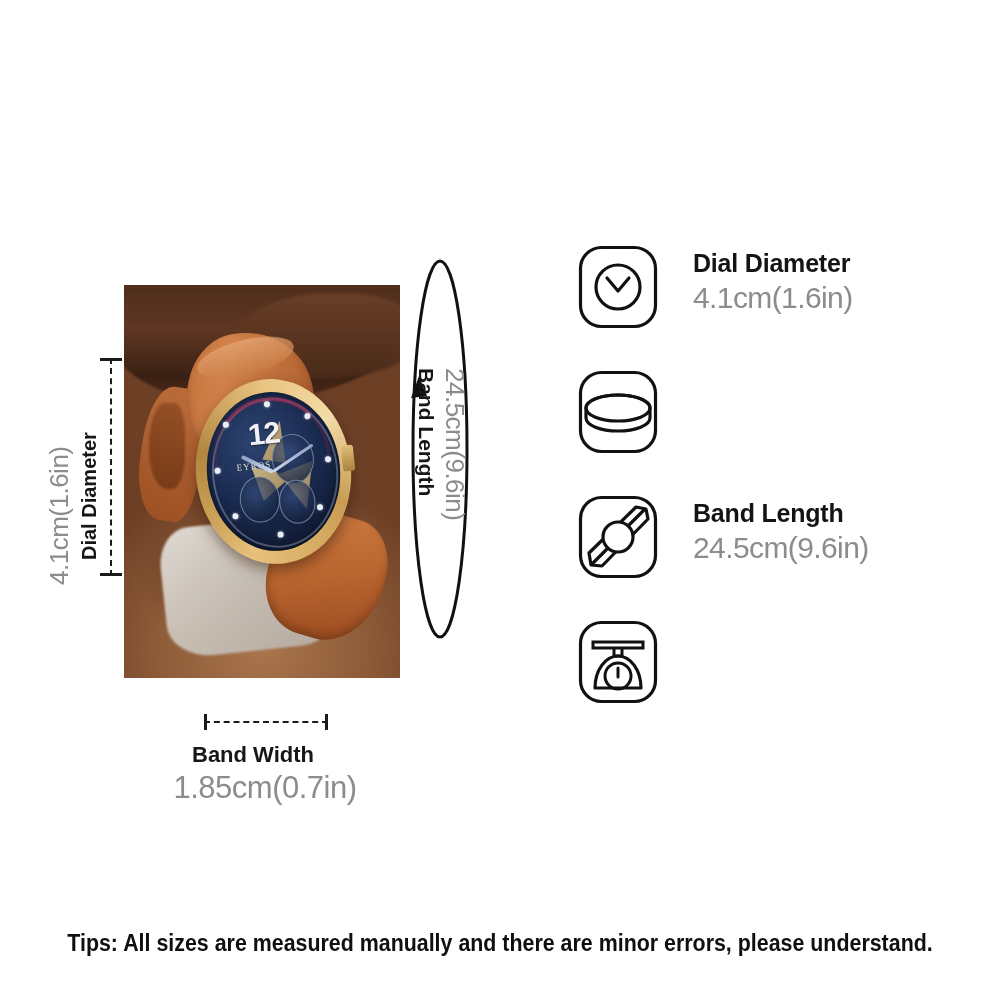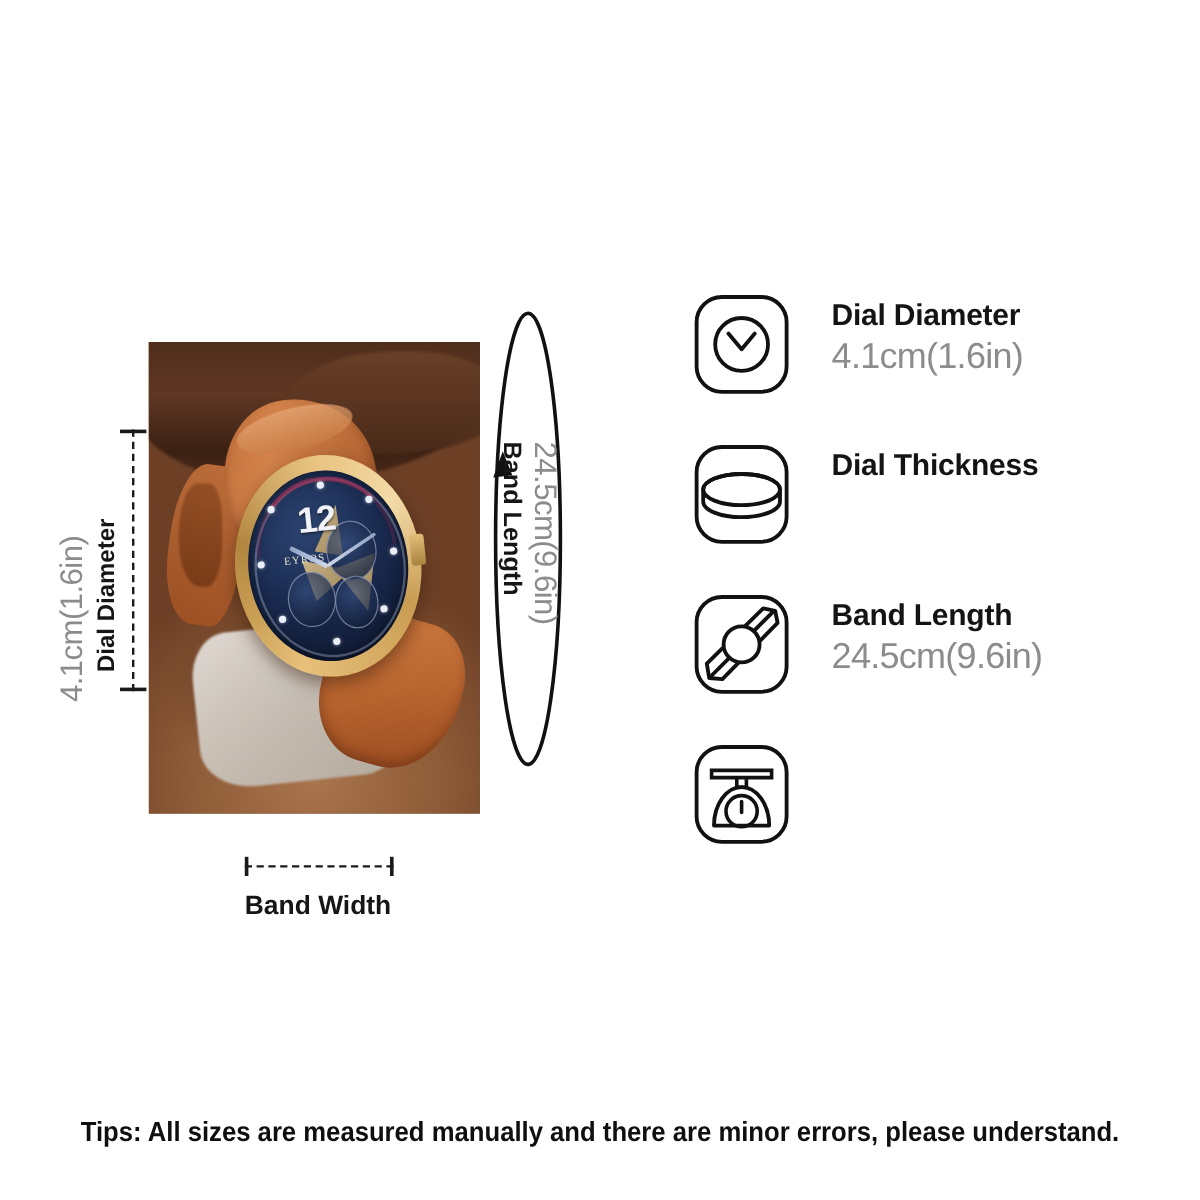--- a/index.html
+++ b/index.html
@@ -328,21 +328,21 @@
   }
   .dim-h-cap {
     position: absolute;
     top: 0; width: 3px; height: 16px;
     background: #1a1a1a;
   }
   .dim-h-cap.l { left: 0; }
   .dim-h-cap.r { left: 121px; }
   .bw-label {
     position: absolute;
-    left: 130px; top: 742px;
+    left: 118px; top: 742px;
     width: 270px;
     text-align: center;
     font-size: 22px; font-weight: 700; color: #161616;
   }
   .bw-value {
     position: absolute;
     left: 120px; top: 770px;
     width: 290px;
     text-align: center;
     font-size: 31px; color: #8c8c8c;
@@ -462,20 +462,21 @@
     <div class="loop-val">24.5cm(9.6in)</div>
     <div class="loop-lbl">Band Length</div>
   </div>
 
   <div class="dim-h">
     <div class="dim-h-line"></div>
     <div class="dim-h-cap l"></div>
     <div class="dim-h-cap r"></div>
   </div>
   <div class="bw-label">Band Width</div>
+  <div class="bw-value">1.85cm(0.7in)</div>
 
   <div class="specs">
 
     <div class="spec-row">
       <div class="spec-icon">
         <svg width="80" height="84" viewBox="0 0 80 84">
           <rect x="2.5" y="2.5" width="75" height="79" rx="21" ry="21" fill="none" stroke="#111111" stroke-width="3.2"></rect>
           <circle cx="40" cy="42" r="22" fill="none" stroke="#111111" stroke-width="3.2"></circle>
           <path d="M29 33 L40 46 L51 33" fill="none" stroke="#111111" stroke-width="3.2" stroke-linecap="round" stroke-linejoin="round"></path>
         </svg>
@@ -488,21 +489,20 @@
 
     <div class="spec-row">
       <div class="spec-icon">
         <svg width="80" height="84" viewBox="0 0 80 84">
           <rect x="2.5" y="2.5" width="75" height="79" rx="21" ry="21" fill="none" stroke="#111111" stroke-width="3.2"></rect>
           <path d="M8 38 a32 13 0 0 1 64 0 v10 a32 13 0 0 1 -64 0 z" fill="none" stroke="#111111" stroke-width="3.2"></path>
           <ellipse cx="40" cy="38" rx="32" ry="13" fill="none" stroke="#111111" stroke-width="3.2"></ellipse>
         </svg>
       </div>
       <div class="spec-text">
-        <div class="spec-label">Dial Thickness</div>
       </div>
     </div>
 
     <div class="spec-row">
       <div class="spec-icon">
         <svg width="80" height="84" viewBox="0 0 80 84">
           <rect x="2.5" y="2.5" width="75" height="79" rx="21" ry="21" fill="none" stroke="#111111" stroke-width="3.2"></rect>
           <path d="M13 70 L31 52 M49 32 L67 14" stroke="#111111" stroke-width="3.2" fill="none"></path>
           <path d="M13 70 L11 58 L58 12 L68 14 L70 24 L24 71 Z" fill="none" stroke="#111111" stroke-width="3.2" stroke-linejoin="round"></path>
           <circle cx="40" cy="42" r="15" fill="#ffffff" stroke="#111111" stroke-width="3.2"></circle>

